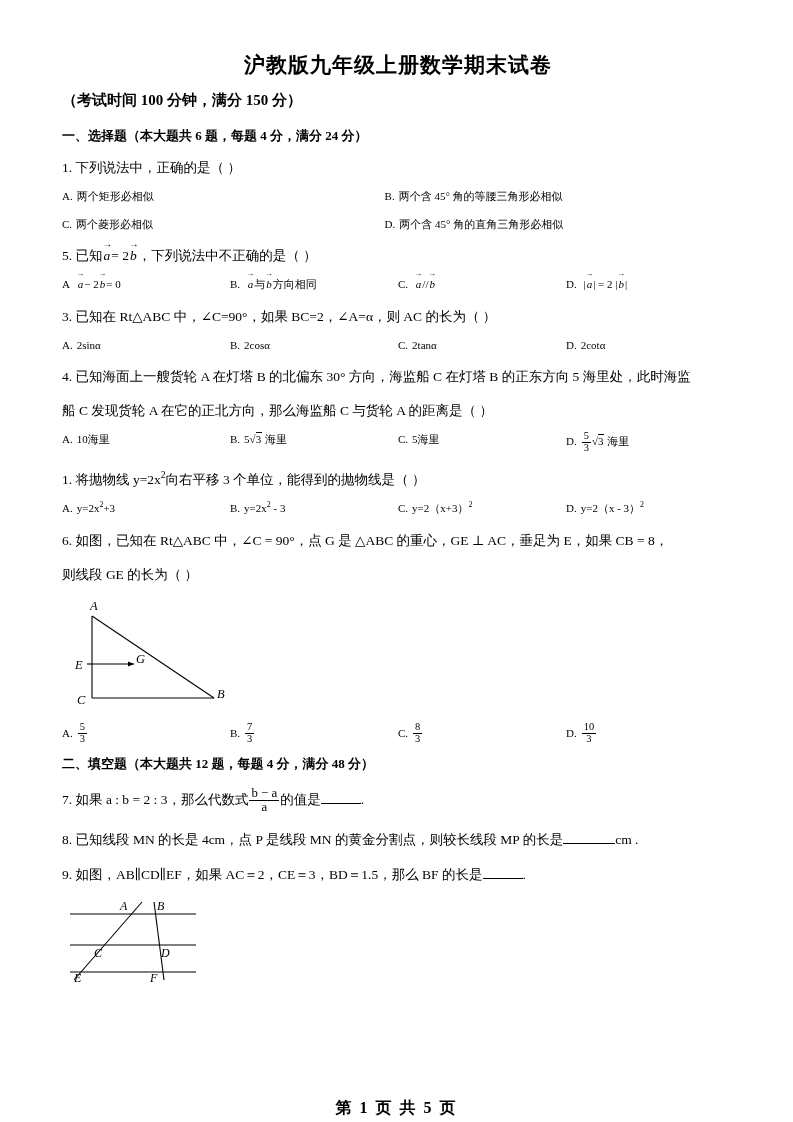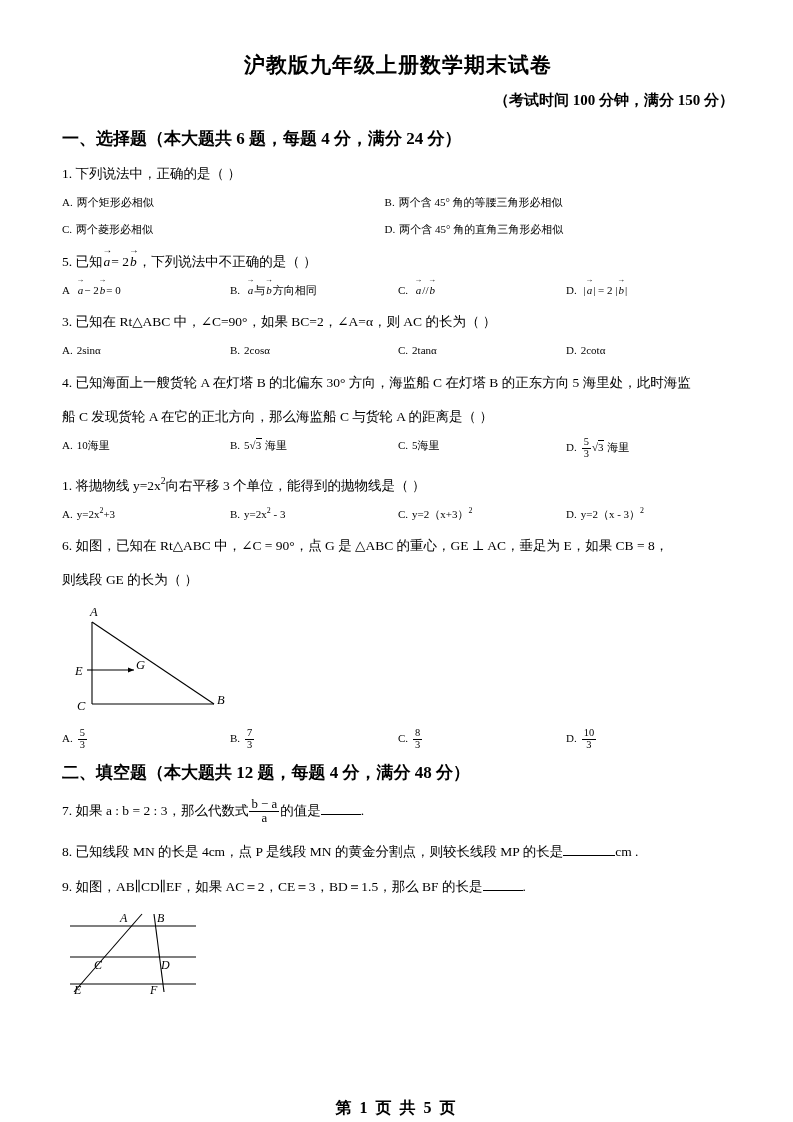--- a/index.html
+++ b/index.html
@@ -32,30 +32,30 @@
   
   .doc-title {
     text-align: center;
     font-size: 21px;
     font-weight: bold;
     letter-spacing: 1px;
     margin: 0 0 12px 0;
     line-height: 1.3;
   }
   .doc-subtitle {
-    text-align: right;
+    text-align: left;
     font-size: 15px;
     font-weight: bold;
     margin: 0 0 16px 0;
     line-height: 1.3;
   }
 
   
   .section-head {
-    font-size: 17px;
+    font-size: 13px;
     font-weight: bold;
     margin: 0 0 12px 0;
     line-height: 1.4;
   }
 
   
   .q {
     font-size: 13.5px;
     line-height: 1.55;
     margin: 13px 0 9px 0;

